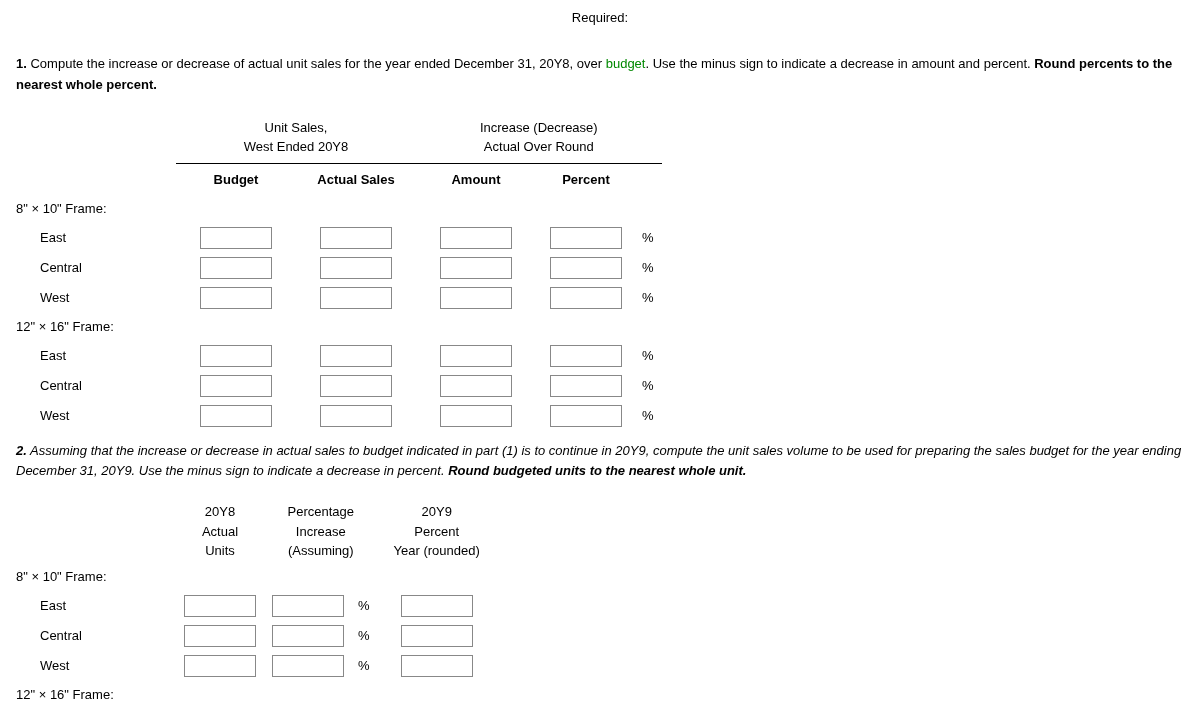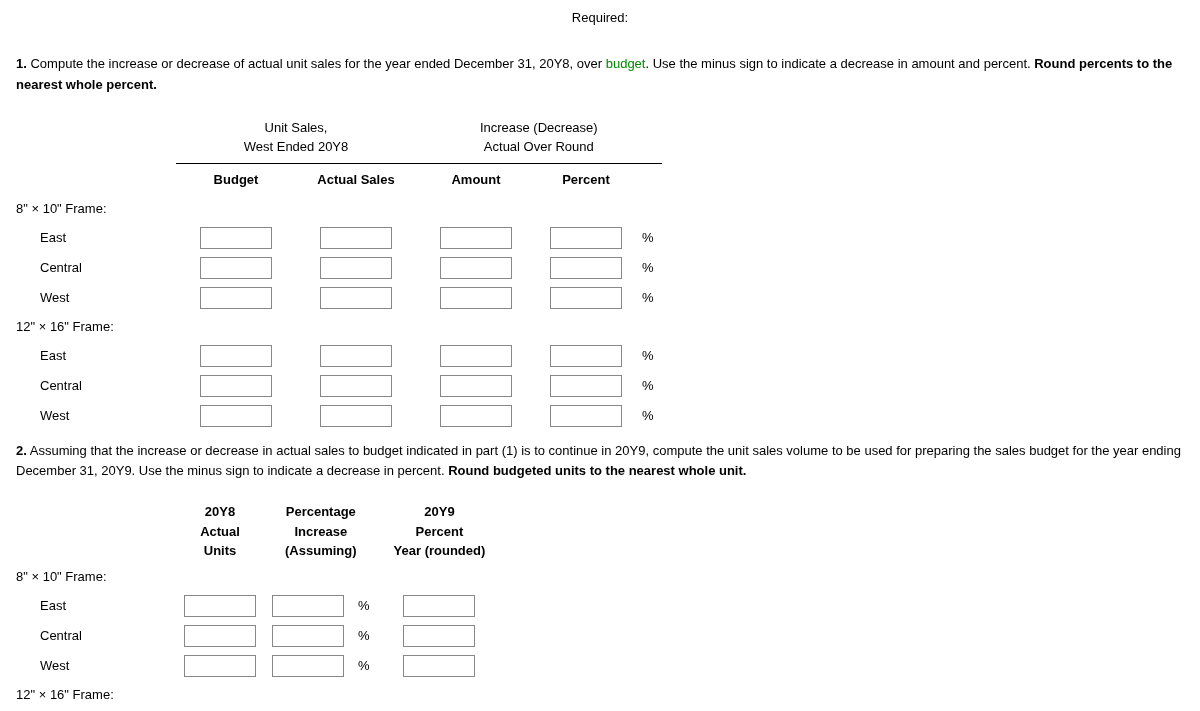--- a/index.html
+++ b/index.html
@@ -50,22 +50,22 @@
   }
   input.cell {
     width: 72px;
     height: 22px;
     border: 1px solid #888;
     font-size: 13px;
     padding: 1px 3px;
     background:#fff;
   }
   .pct-sym { padding-left:6px; text-align:left; width:22px;}
-  .section2 { margin-top: 10px; }
-  .t2-header th { font-weight: bold; line-height:1.5; padding:2px 16px;}
+  .section2 { margin-top: 10px; font-style: italic; }
+  .t2-header th { font-weight: normal; line-height:1.5; padding:2px 16px;}
 </style>
 </head>
 <body>
 
 <div class="required-heading">Required:</div>
 
 <div class="q-text">
   <span class="q-num">1.</span>
   <span>Compute the increase or decrease of actual unit sales for the year ended December 31, 20Y8, over </span><a href="#" class="budget-link">budget</a><span>. Use the minus sign to indicate a decrease in amount and percent. </span><span class="bold">Round percents to the nearest whole percent.</span>
 </div>

